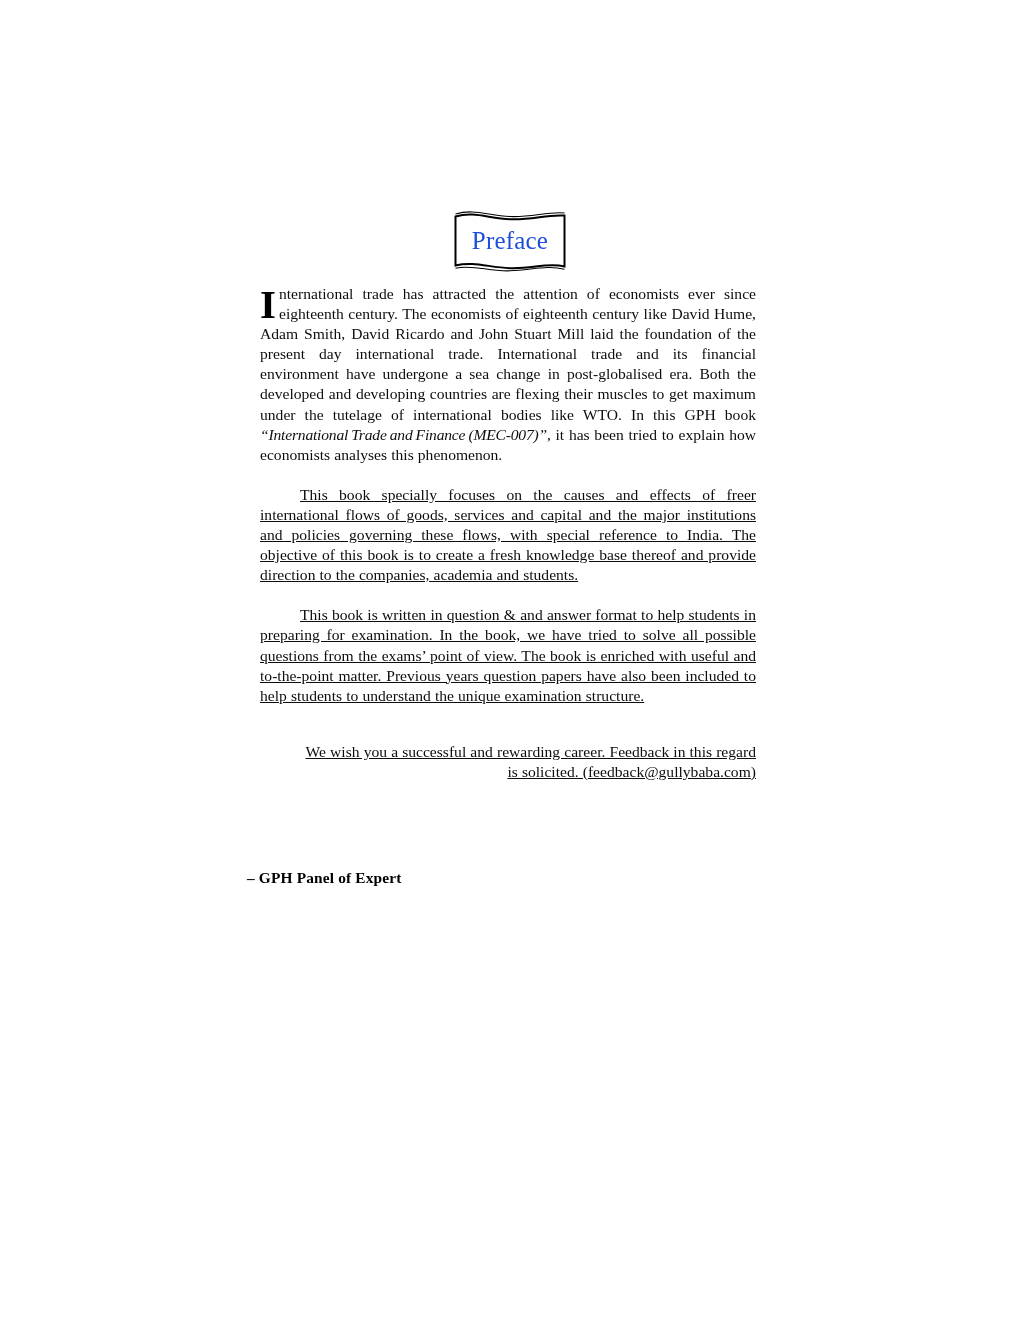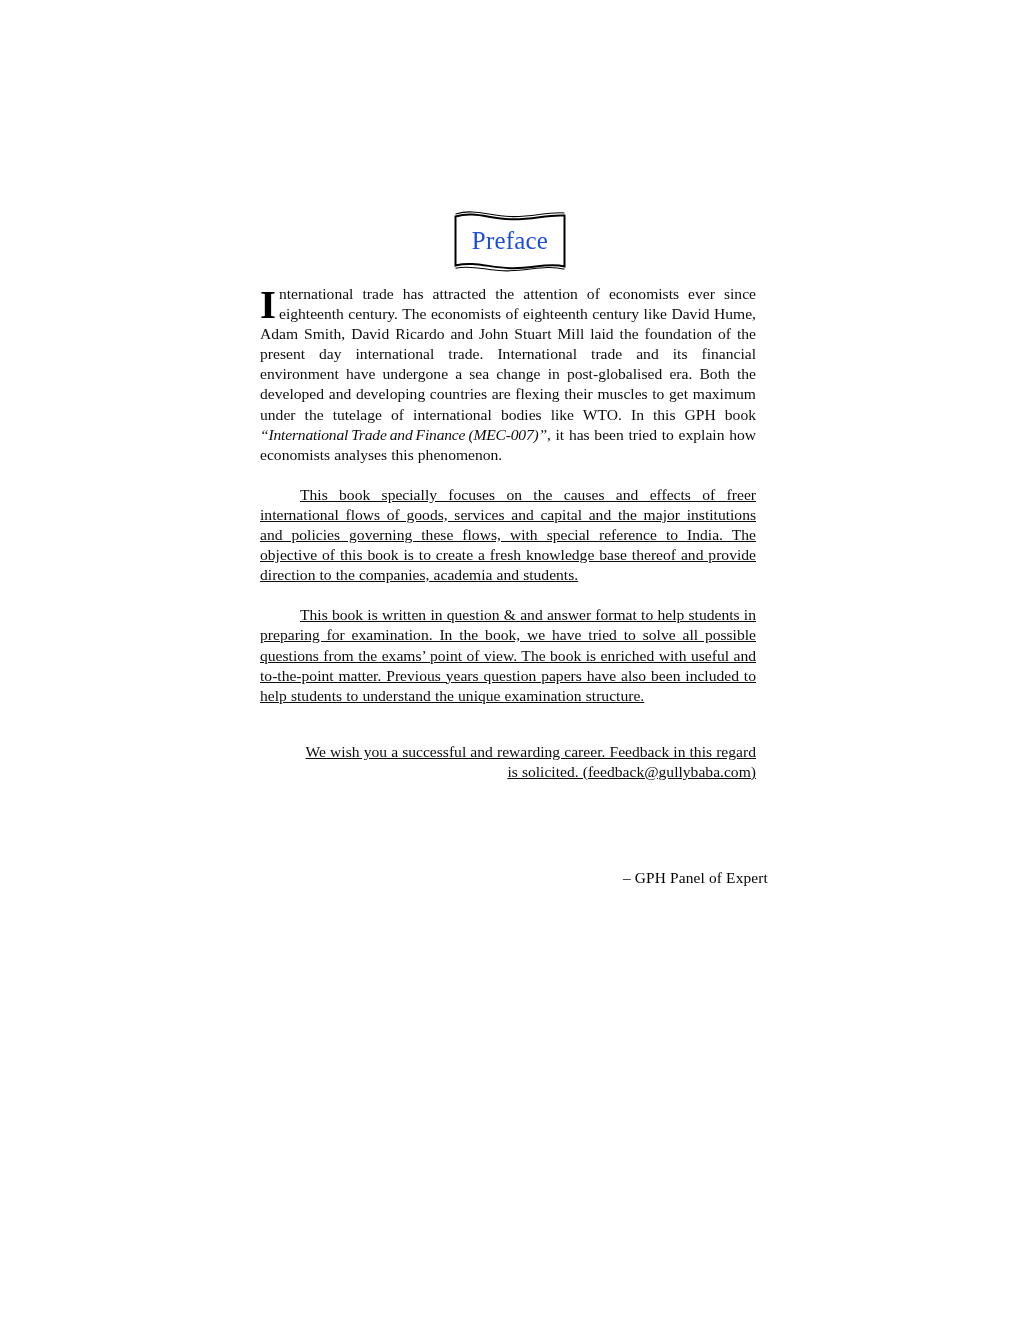--- a/index.html
+++ b/index.html
@@ -104,26 +104,25 @@
   .book-title {
     font-weight: 400;
     font-style: italic;
     letter-spacing: -0.2px;
     word-spacing: -1.2px;
   }
 
   
   .signature {
     position: absolute;
-    left: 272px;
+    left: 247px;
     top: 868px;
     width: 496px;
-    text-align: right;
     font-size: 15.4px;
-    font-weight: 400;
+    font-weight: 700;
     line-height: 20px;
     letter-spacing: 0.15px;
     color: #000;
   }
 </style>
 </head>
 <body>
 
 <div class="page">
 

